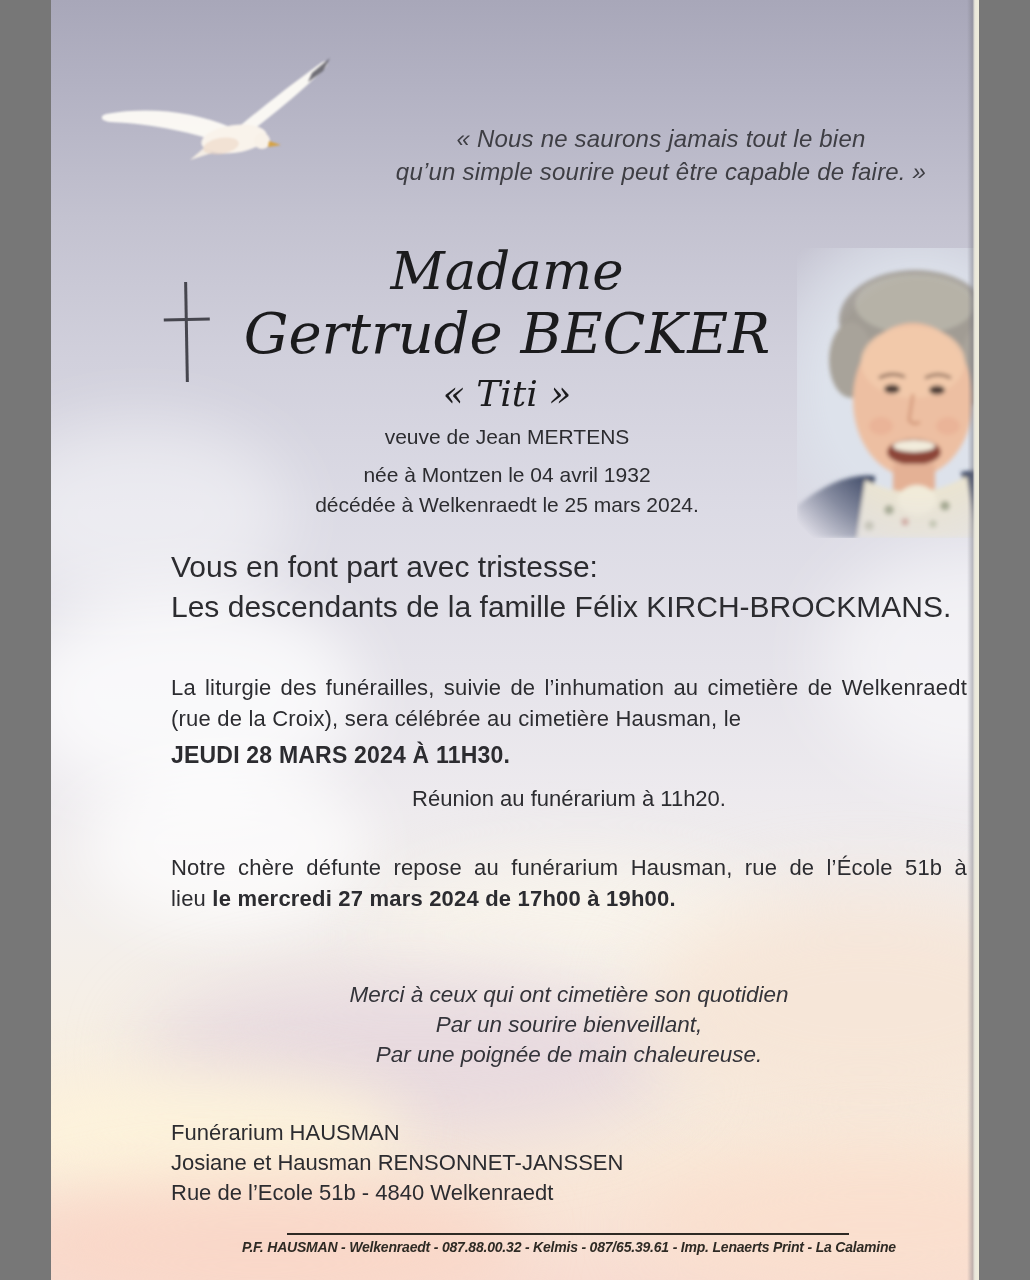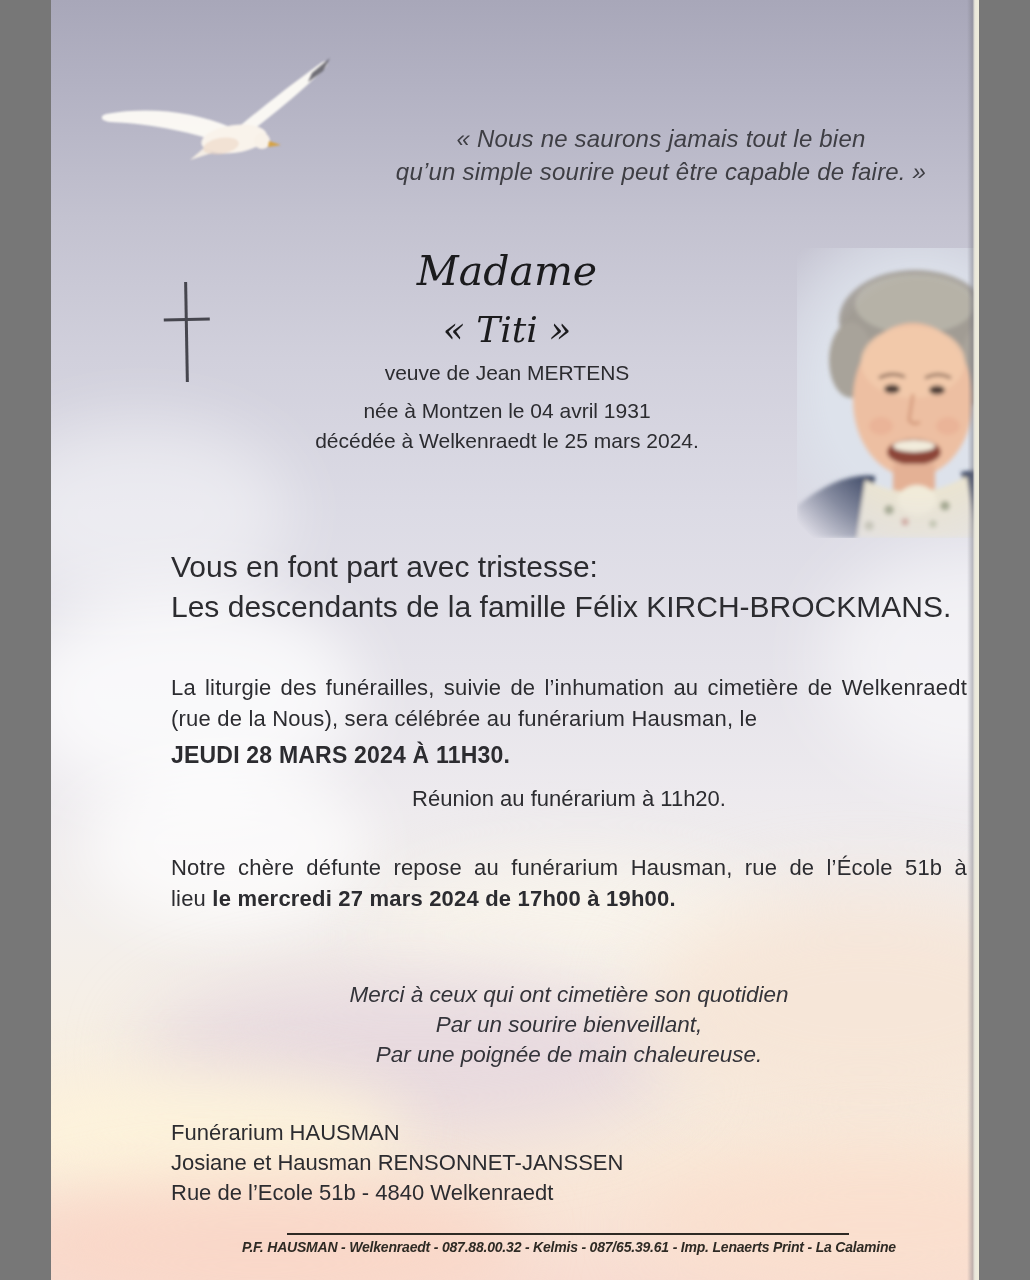--- a/index.html
+++ b/index.html
@@ -31,21 +31,21 @@
   .scan-edge{position:absolute;right:0;top:0;width:12px;height:100%;z-index:6;
     background:linear-gradient(90deg,rgba(120,120,130,0) 0%,rgba(120,120,130,.45) 45%,#e9e7db 65%,#efeddc 100%);}
   
   .layer{position:absolute;z-index:3;}
   .quote{left:260px;top:122px;width:700px;text-align:center;
     font-style:italic;font-size:24px;line-height:33px;color:#3e3e44;letter-spacing:.2px;}
   .cross{left:113px;top:282px;width:46px;height:100px;transform:rotate(-1deg);}
   .cross .v{position:absolute;left:21px;top:0;width:3px;height:100px;background:#46464e;}
   .cross .h{position:absolute;left:0;top:36px;width:46px;height:3px;background:#46464e;}
   .name-block{left:100px;top:240px;width:712px;text-align:center;color:#1b1b1d;}
-  .title1{font-family:"DejaVu Serif",serif;font-style:italic;font-size:41px;line-height:62px;}
+  .title1{font-family:"DejaVu Serif",serif;font-style:italic;font-size:53px;line-height:62px;}
   .title2{font-family:"DejaVu Serif",serif;font-style:italic;font-size:56px;line-height:64px;}
   .nick{font-family:"DejaVu Serif",serif;font-style:italic;font-size:36px;line-height:56px;}
   .widow{font-size:21px;line-height:30px;margin-top:0;color:#2c2c30;}
   .bd{font-size:21px;line-height:30px;color:#2c2c30;}
   .bd.first{margin-top:8px;}
   .portrait{left:746px;top:248px;width:244px;height:290px;z-index:2;
     -webkit-mask-image:radial-gradient(ellipse 72% 70% at 50% 48%, #000 52%, rgba(0,0,0,.55) 74%, transparent 96%);
     mask-image:radial-gradient(ellipse 72% 70% at 50% 48%, #000 52%, rgba(0,0,0,.55) 74%, transparent 96%);}
   .dove{left:42px;top:54px;width:250px;height:115px;z-index:2;filter:blur(.8px);}
   .intro{left:120px;top:552px;width:800px;font-size:30px;line-height:30px;}
@@ -135,34 +135,35 @@
       <circle cx="92" cy="262" r="5" fill="#7a8463" opacity="0.7"></circle>
       <circle cx="148" cy="258" r="5" fill="#7a8463" opacity="0.7"></circle>
       <circle cx="108" cy="274" r="4" fill="#b4645a" opacity="0.55"></circle>
       <circle cx="136" cy="276" r="4" fill="#9aa37b" opacity="0.6"></circle>
       <circle cx="72" cy="278" r="5" fill="#8c8f6e" opacity="0.55"></circle>
     </g>
   </svg>
 
   <div class="layer name-block">
     <div class="title1">Madame</div>
+    <div class="title2">Gertrude BECKER</div>
     <div class="nick">« Titi »</div>
     <div class="widow">veuve de Jean MERTENS</div>
-    <div class="bd first">née à Montzen le 04 avril 1931</div>
+    <div class="bd first">née à Montzen le 04 avril 1932</div>
     <div class="bd">décédée à Welkenraedt le 25 mars 2024.</div>
   </div>
 
   <div class="layer intro">
     <div>Vous en font part avec tristesse:</div>
     <div class="l2">Les descendants de la famille Félix KIRCH-BROCKMANS.</div>
   </div>
 
   <div class="layer para">
     <div class="jline">La liturgie des funérailles, suivie de l’inhumation au cimetière de Welkenraedt</div>
-    <div>(rue de la Nous), sera célébrée au funérarium Hausman, le</div>
+    <div>(rue de la Croix), sera célébrée au cimetière Hausman, le</div>
   </div>
 
   <div class="layer date-line">JEUDI 28 MARS 2024 À 11H30.</div>
   <div class="layer meeting">Réunion au funérarium à 11h20.</div>
 
   <div class="layer para para2">
     <div class="jline">Notre chère défunte repose au funérarium Hausman, rue de l’École 51b à</div>
     <div><span class="keep-space">lieu </span><b>le mercredi 27 mars 2024 de 17h00 à 19h00.</b></div>
   </div>
 

